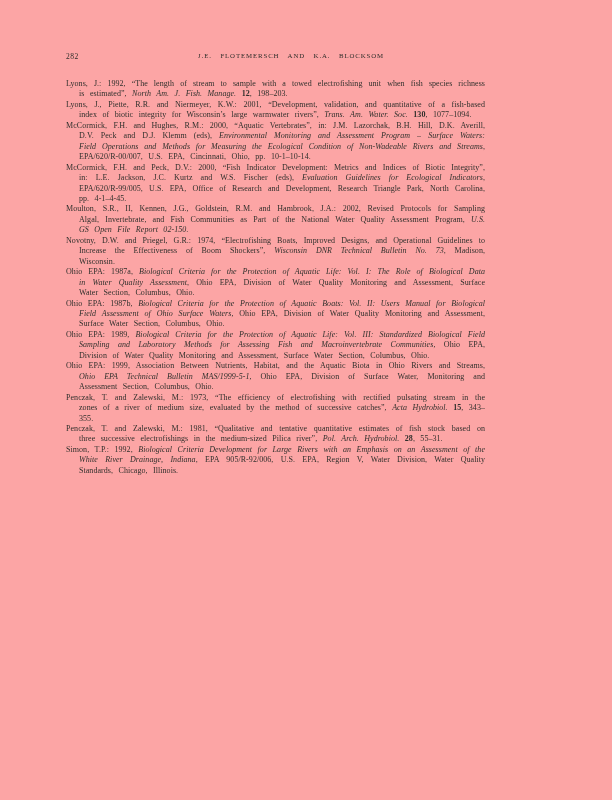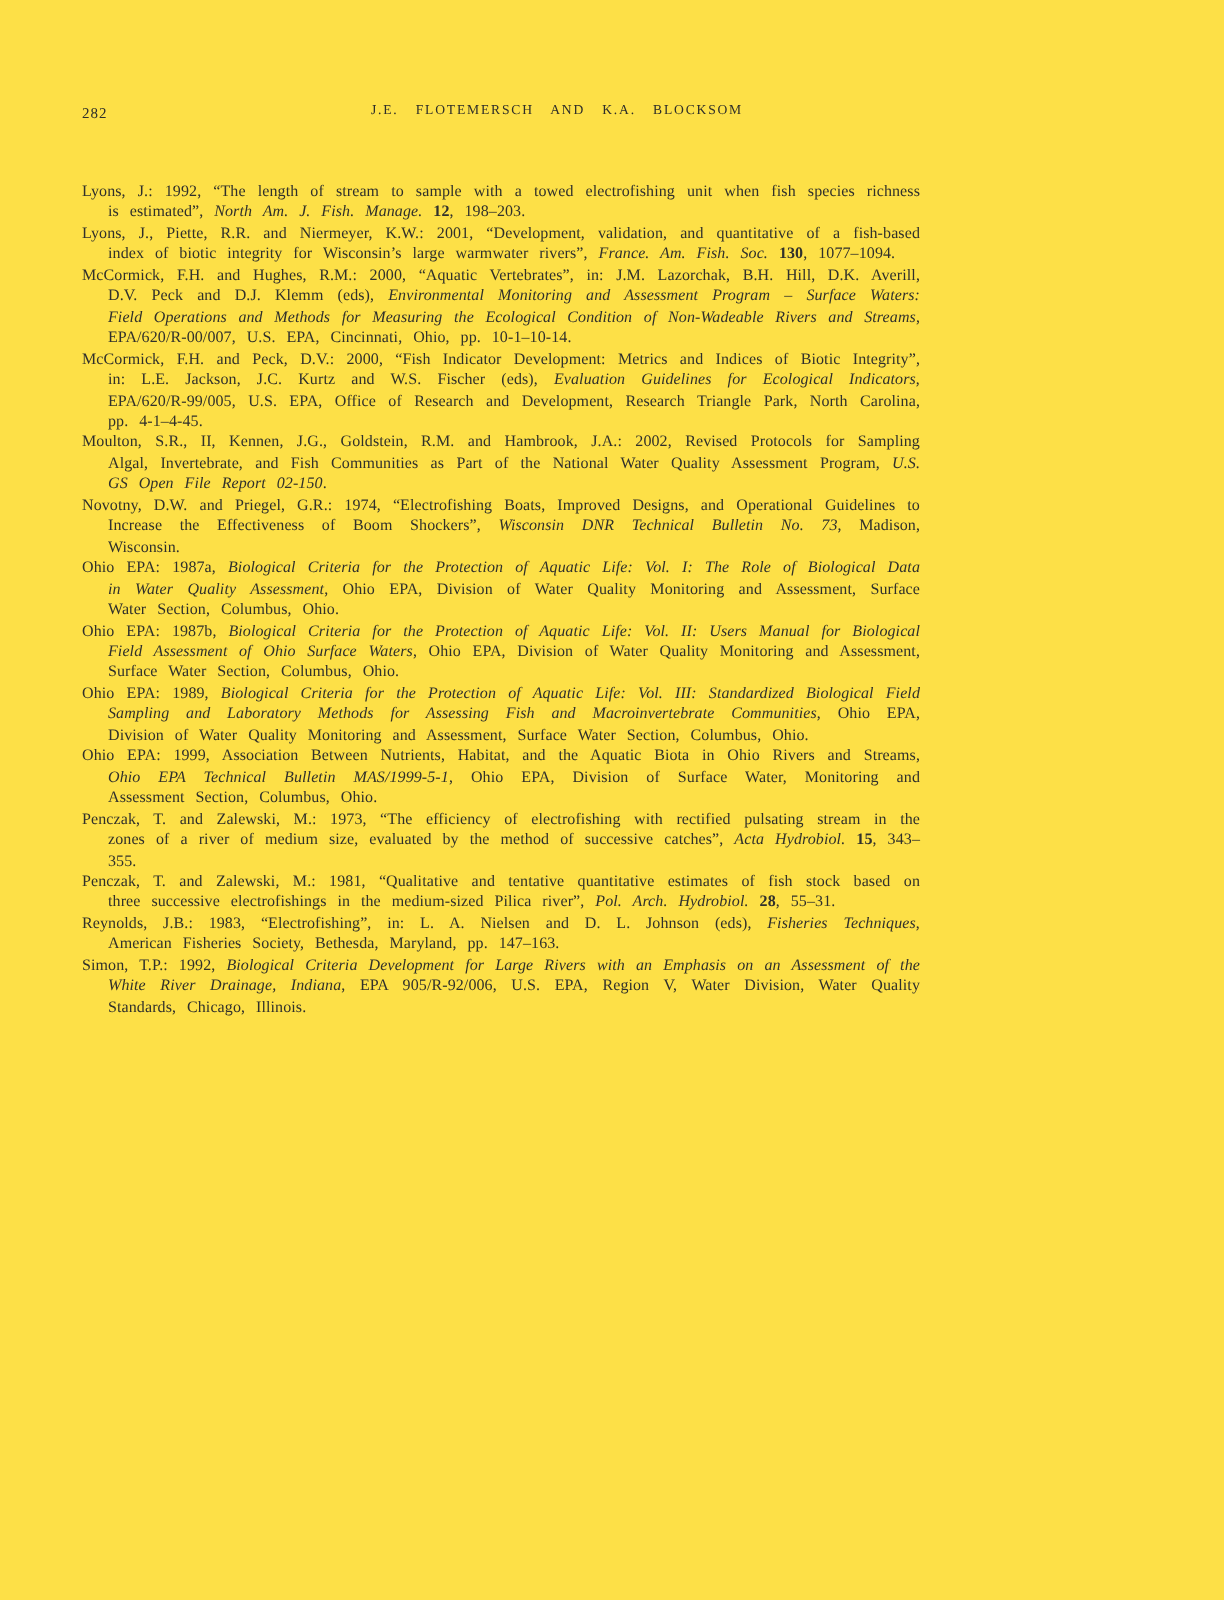--- a/index.html
+++ b/index.html
@@ -10,24 +10,24 @@
     width: 612px;
     height: 800px;
     background: #fdfdfb;
     overflow: hidden;
     font-family: "Liberation Serif", serif;
   }
   .page {
     position: relative;
     width: 612px;
     height: 800px;
-    background: #fde047;
+    background: #fca5a5;
     color: #2e2e2a;
     box-sizing: border-box;
-    padding: 52px 96px 0 41px;
+    padding: 52px 96px 0 66px;
   }
   .running-header {
     position: relative;
     height: 10px;
     font-size: 7px;
   }
   .pagenum {
     position: absolute;
     left: 0;
     top: 0;
@@ -35,21 +35,21 @@
     letter-spacing: 0.5px;
   }
   .title {
     text-align: center;
     letter-spacing: 0.9px;
     word-spacing: 6px;
     font-size: 6.8px;
     white-space: nowrap;
   }
   .refs {
-    margin-top: 29px;
+    margin-top: 17px;
     width: 419px;
   }
   .ref {
     margin: 0;
     font-size: 8px;
     line-height: 10.45px;
     text-align: justify;
     text-indent: -13px;
     padding-left: 13px;
     word-spacing: 3.4px;
@@ -62,27 +62,26 @@
 </head>
 <body>
 
 <div class="page">
   <div class="running-header">
     <span class="pagenum">282</span>
     <div class="title">J.E. FLOTEMERSCH AND K.A. BLOCKSOM</div>
   </div>
   <div class="refs" id="refs">
       <p class="ref"><span>Lyons, J.: 1992, “The length of stream to sample with a towed electrofishing unit when fish species richness is estimated”, </span><span class="it">North Am. J. Fish. Manage.</span><span> </span><span class="bd">12</span><span>, 198–203.</span></p>
-      <p class="ref"><span>Lyons, J., Piette, R.R. and Niermeyer, K.W.: 2001, “Development, validation, and quantitative of a fish-based index of biotic integrity for Wisconsin’s large warmwater rivers”, </span><span class="it">France. Am. Fish. Soc.</span><span> </span><span class="bd">130</span><span>, 1077–1094.</span></p>
+      <p class="ref"><span>Lyons, J., Piette, R.R. and Niermeyer, K.W.: 2001, “Development, validation, and quantitative of a fish-based index of biotic integrity for Wisconsin’s large warmwater rivers”, </span><span class="it">Trans. Am. Water. Soc.</span><span> </span><span class="bd">130</span><span>, 1077–1094.</span></p>
       <p class="ref"><span>McCormick, F.H. and Hughes, R.M.: 2000, “Aquatic Vertebrates”, in: J.M. Lazorchak, B.H. Hill, D.K. Averill, D.V. Peck and D.J. Klemm (eds), </span><span class="it">Environmental Monitoring and Assessment Program – Surface Waters: Field Operations and Methods for Measuring the Ecological Condition of Non-Wadeable Rivers and Streams</span><span>, EPA/620/R-00/007, U.S. EPA, Cincinnati, Ohio, pp. 10-1–10-14.</span></p>
       <p class="ref"><span>McCormick, F.H. and Peck, D.V.: 2000, “Fish Indicator Development: Metrics and Indices of Biotic Integrity”, in: L.E. Jackson, J.C. Kurtz and W.S. Fischer (eds), </span><span class="it">Evaluation Guidelines for Ecological Indicators</span><span>, EPA/620/R-99/005, U.S. EPA, Office of Research and Development, Research Triangle Park, North Carolina, pp. 4-1–4-45.</span></p>
       <p class="ref"><span>Moulton, S.R., II, Kennen, J.G., Goldstein, R.M. and Hambrook, J.A.: 2002, Revised Protocols for Sampling Algal, Invertebrate, and Fish Communities as Part of the National Water Quality Assessment Program, </span><span class="it">U.S. GS Open File Report 02-150</span><span>.</span></p>
       <p class="ref"><span>Novotny, D.W. and Priegel, G.R.: 1974, “Electrofishing Boats, Improved Designs, and Operational Guidelines to Increase the Effectiveness of Boom Shockers”, </span><span class="it">Wisconsin DNR Technical Bulletin No. 73</span><span>, Madison, Wisconsin.</span></p>
       <p class="ref"><span>Ohio EPA: 1987a, </span><span class="it">Biological Criteria for the Protection of Aquatic Life: Vol. I: The Role of Biological Data in Water Quality Assessment</span><span>, Ohio EPA, Division of Water Quality Monitoring and Assessment, Surface Water Section, Columbus, Ohio.</span></p>
-      <p class="ref"><span>Ohio EPA: 1987b, </span><span class="it">Biological Criteria for the Protection of Aquatic Life: Vol. II: Users Manual for Biological Field Assessment of Ohio Surface Waters</span><span>, Ohio EPA, Division of Water Quality Monitoring and Assessment, Surface Water Section, Columbus, Ohio.</span></p>
+      <p class="ref"><span>Ohio EPA: 1987b, </span><span class="it">Biological Criteria for the Protection of Aquatic Boats: Vol. II: Users Manual for Biological Field Assessment of Ohio Surface Waters</span><span>, Ohio EPA, Division of Water Quality Monitoring and Assessment, Surface Water Section, Columbus, Ohio.</span></p>
       <p class="ref"><span>Ohio EPA: 1989, </span><span class="it">Biological Criteria for the Protection of Aquatic Life: Vol. III: Standardized Biological Field Sampling and Laboratory Methods for Assessing Fish and Macroinvertebrate Communities</span><span>, Ohio EPA, Division of Water Quality Monitoring and Assessment, Surface Water Section, Columbus, Ohio.</span></p>
       <p class="ref"><span>Ohio EPA: 1999, Association Between Nutrients, Habitat, and the Aquatic Biota in Ohio Rivers and Streams, </span><span class="it">Ohio EPA Technical Bulletin MAS/1999-5-1</span><span>, Ohio EPA, Division of Surface Water, Monitoring and Assessment Section, Columbus, Ohio.</span></p>
       <p class="ref"><span>Penczak, T. and Zalewski, M.: 1973, “The efficiency of electrofishing with rectified pulsating stream in the zones of a river of medium size, evaluated by the method of successive catches”, </span><span class="it">Acta Hydrobiol.</span><span> </span><span class="bd">15</span><span>, 343–355.</span></p>
       <p class="ref"><span>Penczak, T. and Zalewski, M.: 1981, “Qualitative and tentative quantitative estimates of fish stock based on three successive electrofishings in the medium-sized Pilica river”, </span><span class="it">Pol. Arch. Hydrobiol.</span><span> </span><span class="bd">28</span><span>, 55–31.</span></p>
-      <p class="ref"><span>Reynolds, J.B.: 1983, “Electrofishing”, in: L. A. Nielsen and D. L. Johnson (eds), </span><span class="it">Fisheries Techniques</span><span>, American Fisheries Society, Bethesda, Maryland, pp. 147–163.</span></p>
       <p class="ref"><span>Simon, T.P.: 1992, </span><span class="it">Biological Criteria Development for Large Rivers with an Emphasis on an Assessment of the White River Drainage, Indiana</span><span>, EPA 905/R-92/006, U.S. EPA, Region V, Water Division, Water Quality Standards, Chicago, Illinois.</span></p>
     </div>
 </div>
 
 </body></html>

